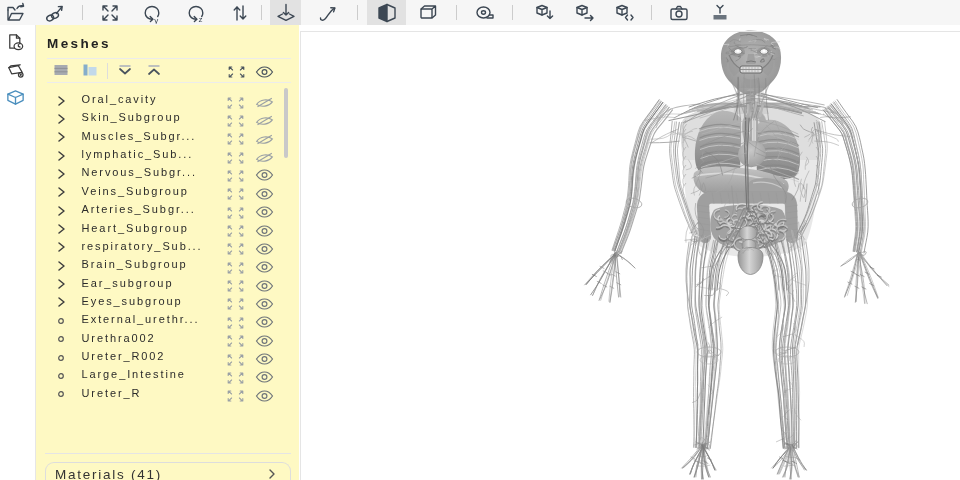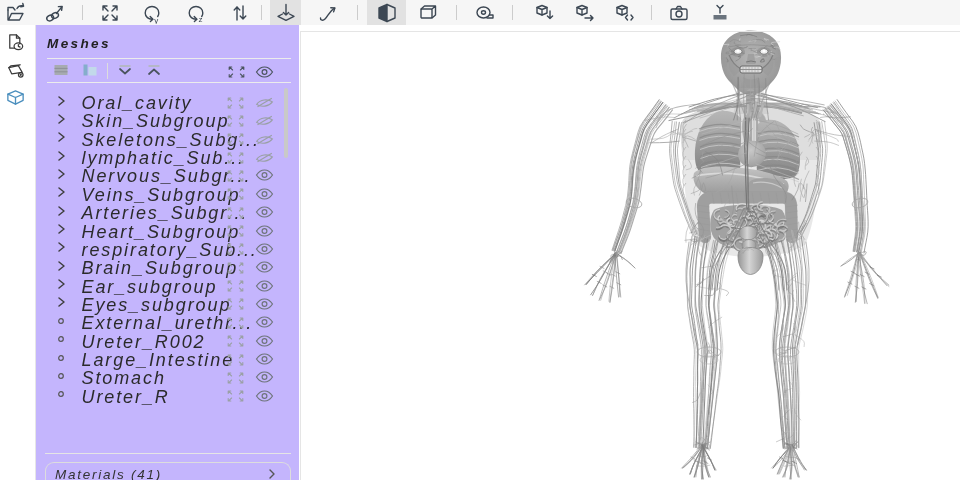--- a/index.html
+++ b/index.html
@@ -8,30 +8,30 @@
 #bodysvg { position:absolute; left:0; top:0; z-index:1; }
 #toolbar { position:absolute; left:0; top:0; width:960px; height:25px; background:#f6f6f6; z-index:3; }
 .tb { position:absolute; top:0; height:25px; display:flex; align-items:center; justify-content:center; }
 .tb.pressed { background:#e2e2e2; }
 .tsep { position:absolute; top:5px; width:1px; height:15px; background:#ccc; }
 #canvasbox { position:absolute; left:300px; top:31px; width:660px; height:449px;
   border-top:1px solid #e5e5e5; border-left:1px solid #e5e5e5; z-index:2; }
 #sidebar { position:absolute; left:0; top:25px; width:36px; height:455px; background:#fff;
   border-right:1px solid #e6e6e6; z-index:3; }
 .si { position:absolute; left:5px; }
-#panel { position:absolute; left:36px; top:25px; width:263px; height:455px; background:#c4b5fd; z-index:3;font-style:italic; }
+#panel { position:absolute; left:36px; top:25px; width:263px; height:455px; background:#fef9c3; z-index:3; }
 #ptitle { position:absolute; left:11px; top:10.5px; font-size:13.5px; font-weight:bold; color:#222;
   letter-spacing:2.4px; }
 .hline { position:absolute; background:#ececec; height:1px; }
 #ptools { position:absolute; left:12px; top:37px; width:244px; height:20px; }
 #ptools .pi { position:absolute; top:0px; }
 #plist { position:absolute; left:6px; top:66px; width:248px; height:362px; overflow:hidden; }
 .row { position:relative; height:18.37px; }
 .row .chev { position:absolute; left:14px; top:3.5px; }
-.row .nm { position:absolute; left:39.5px; top:2px; font-size:18px; color:#2b2b2b; letter-spacing:1.9px;
+.row .nm { position:absolute; left:39.5px; top:2px; font-size:11px; color:#2b2b2b; letter-spacing:1.9px;
   white-space:nowrap; }
 .row .ri { position:absolute; left:185px; top:3.5px; }
 .row .re { position:absolute; left:213px; top:3px; }
 #scrollbar { position:absolute; left:247.5px; top:63px; width:4px; height:70px; background:#c9c9c9;
   border-radius:2px; }
 #materials { position:absolute; left:9px; top:437px; width:246px; height:32px;
   border:1px solid #ddd; border-bottom:none; border-radius:9px 9px 0 0; padding:4px 10px 0 9px;
   font-size:13.5px; color:#333; letter-spacing:1.75px; }
 #materials .arr { position:absolute; right:14px; top:5px; }
 </style></head>
@@ -1036,21 +1036,21 @@
             </svg></span>
           <span class="re"><svg width="19" height="12" viewBox="0 0 19 12" fill="none" stroke="#9aa0a5" stroke-width="1.1">
               <path d="M1.5,7.3 C4,4.8 7,4.0 9.5,4.0 C12,4.0 15,4.8 17.5,7.0 C15,9.4 12,10.2 9.5,10.2 C7,10.2 4,9.6 1.5,7.3 Z" transform="rotate(-8 9.5 7)"></path>
               <line x1="2.5" y1="10.7" x2="16.8" y2="2.2"></line>
             </svg></span>
         </div>
 <div class="row">
           <svg class="chev" width="10" height="12" viewBox="0 0 10 12" fill="none" stroke="#3e3e3e" stroke-width="1.5" stroke-linecap="round" stroke-linejoin="round">
             <path d="M3,2 L8,6 L3,10"></path>
           </svg>
-          <span class="nm">Skeletons_Subg...</span>
+          <span class="nm">Muscles_Subgr...</span>
           <span class="ri"><svg width="17" height="12" viewBox="0 0 17 12" fill="none" stroke="#9aa0a5" stroke-width="1.1" stroke-linecap="round" stroke-linejoin="round">
               <path d="M4.6,4.0 L1.6,1.2 M1.2,3.4 L1.2,1.0 L3.8,1.0"></path>
               <path d="M12.4,4.0 L15.4,1.2 M13.2,1.0 L15.8,1.0 L15.8,3.4"></path>
               <path d="M4.6,8.0 L1.6,10.8 M1.2,8.6 L1.2,11.0 L3.8,11.0"></path>
               <path d="M12.4,8.0 L15.4,10.8 M15.8,8.6 L15.8,11.0 L13.2,11.0"></path>
             </svg></span>
           <span class="re"><svg width="19" height="12" viewBox="0 0 19 12" fill="none" stroke="#9aa0a5" stroke-width="1.1">
               <path d="M1.5,7.3 C4,4.8 7,4.0 9.5,4.0 C12,4.0 15,4.8 17.5,7.0 C15,9.4 12,10.2 9.5,10.2 C7,10.2 4,9.6 1.5,7.3 Z" transform="rotate(-8 9.5 7)"></path>
               <line x1="2.5" y1="10.7" x2="16.8" y2="2.2"></line>
             </svg></span>
@@ -1212,53 +1212,53 @@
             </svg></span>
           <span class="re"><svg width="19" height="12" viewBox="0 0 19 12" fill="none" stroke="#6e747a" stroke-width="1.2">
               <path d="M1.5,6 C4,2.2 7,1 9.5,1 C12,1 15,2.2 17.5,6 C15,9.8 12,11 9.5,11 C7,11 4,9.8 1.5,6 Z"></path>
               <circle cx="9.5" cy="6" r="2.4"></circle>
             </svg></span>
         </div>
 <div class="row">
           <svg class="chev" width="10" height="12" viewBox="0 0 10 12" fill="none" stroke="#555" stroke-width="1.2">
             <circle cx="5" cy="6" r="2.3"></circle>
           </svg>
-          <span class="nm">Ureter_R002</span>
+          <span class="nm">Urethra002</span>
           <span class="ri"><svg width="17" height="12" viewBox="0 0 17 12" fill="none" stroke="#9aa0a5" stroke-width="1.1" stroke-linecap="round" stroke-linejoin="round">
               <path d="M4.6,4.0 L1.6,1.2 M1.2,3.4 L1.2,1.0 L3.8,1.0"></path>
               <path d="M12.4,4.0 L15.4,1.2 M13.2,1.0 L15.8,1.0 L15.8,3.4"></path>
               <path d="M4.6,8.0 L1.6,10.8 M1.2,8.6 L1.2,11.0 L3.8,11.0"></path>
               <path d="M12.4,8.0 L15.4,10.8 M15.8,8.6 L15.8,11.0 L13.2,11.0"></path>
             </svg></span>
           <span class="re"><svg width="19" height="12" viewBox="0 0 19 12" fill="none" stroke="#6e747a" stroke-width="1.2">
               <path d="M1.5,6 C4,2.2 7,1 9.5,1 C12,1 15,2.2 17.5,6 C15,9.8 12,11 9.5,11 C7,11 4,9.8 1.5,6 Z"></path>
               <circle cx="9.5" cy="6" r="2.4"></circle>
             </svg></span>
         </div>
 <div class="row">
           <svg class="chev" width="10" height="12" viewBox="0 0 10 12" fill="none" stroke="#555" stroke-width="1.2">
             <circle cx="5" cy="6" r="2.3"></circle>
           </svg>
-          <span class="nm">Large_Intestine</span>
+          <span class="nm">Ureter_R002</span>
           <span class="ri"><svg width="17" height="12" viewBox="0 0 17 12" fill="none" stroke="#9aa0a5" stroke-width="1.1" stroke-linecap="round" stroke-linejoin="round">
               <path d="M4.6,4.0 L1.6,1.2 M1.2,3.4 L1.2,1.0 L3.8,1.0"></path>
               <path d="M12.4,4.0 L15.4,1.2 M13.2,1.0 L15.8,1.0 L15.8,3.4"></path>
               <path d="M4.6,8.0 L1.6,10.8 M1.2,8.6 L1.2,11.0 L3.8,11.0"></path>
               <path d="M12.4,8.0 L15.4,10.8 M15.8,8.6 L15.8,11.0 L13.2,11.0"></path>
             </svg></span>
           <span class="re"><svg width="19" height="12" viewBox="0 0 19 12" fill="none" stroke="#6e747a" stroke-width="1.2">
               <path d="M1.5,6 C4,2.2 7,1 9.5,1 C12,1 15,2.2 17.5,6 C15,9.8 12,11 9.5,11 C7,11 4,9.8 1.5,6 Z"></path>
               <circle cx="9.5" cy="6" r="2.4"></circle>
             </svg></span>
         </div>
 <div class="row">
           <svg class="chev" width="10" height="12" viewBox="0 0 10 12" fill="none" stroke="#555" stroke-width="1.2">
             <circle cx="5" cy="6" r="2.3"></circle>
           </svg>
-          <span class="nm">Stomach</span>
+          <span class="nm">Large_Intestine</span>
           <span class="ri"><svg width="17" height="12" viewBox="0 0 17 12" fill="none" stroke="#9aa0a5" stroke-width="1.1" stroke-linecap="round" stroke-linejoin="round">
               <path d="M4.6,4.0 L1.6,1.2 M1.2,3.4 L1.2,1.0 L3.8,1.0"></path>
               <path d="M12.4,4.0 L15.4,1.2 M13.2,1.0 L15.8,1.0 L15.8,3.4"></path>
               <path d="M4.6,8.0 L1.6,10.8 M1.2,8.6 L1.2,11.0 L3.8,11.0"></path>
               <path d="M12.4,8.0 L15.4,10.8 M15.8,8.6 L15.8,11.0 L13.2,11.0"></path>
             </svg></span>
           <span class="re"><svg width="19" height="12" viewBox="0 0 19 12" fill="none" stroke="#6e747a" stroke-width="1.2">
               <path d="M1.5,6 C4,2.2 7,1 9.5,1 C12,1 15,2.2 17.5,6 C15,9.8 12,11 9.5,11 C7,11 4,9.8 1.5,6 Z"></path>
               <circle cx="9.5" cy="6" r="2.4"></circle>
             </svg></span>

